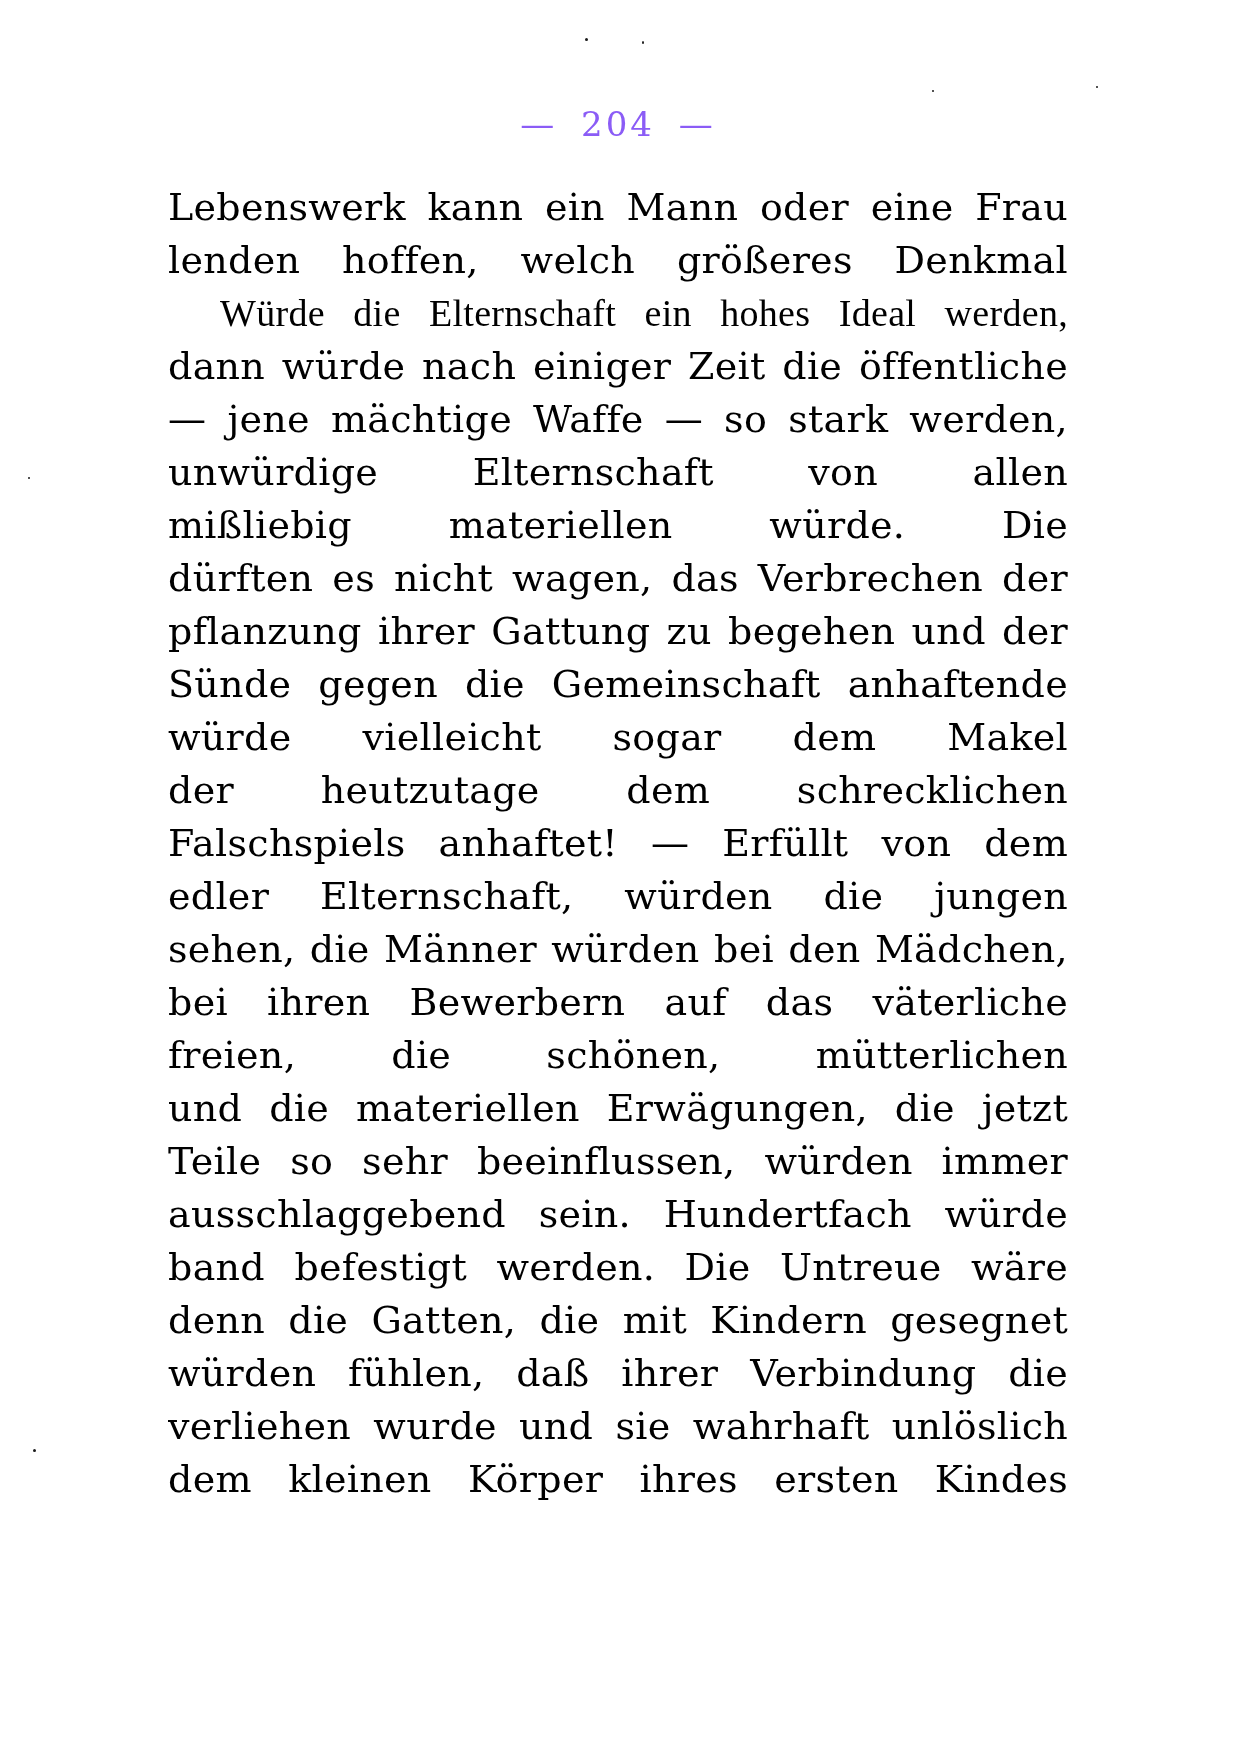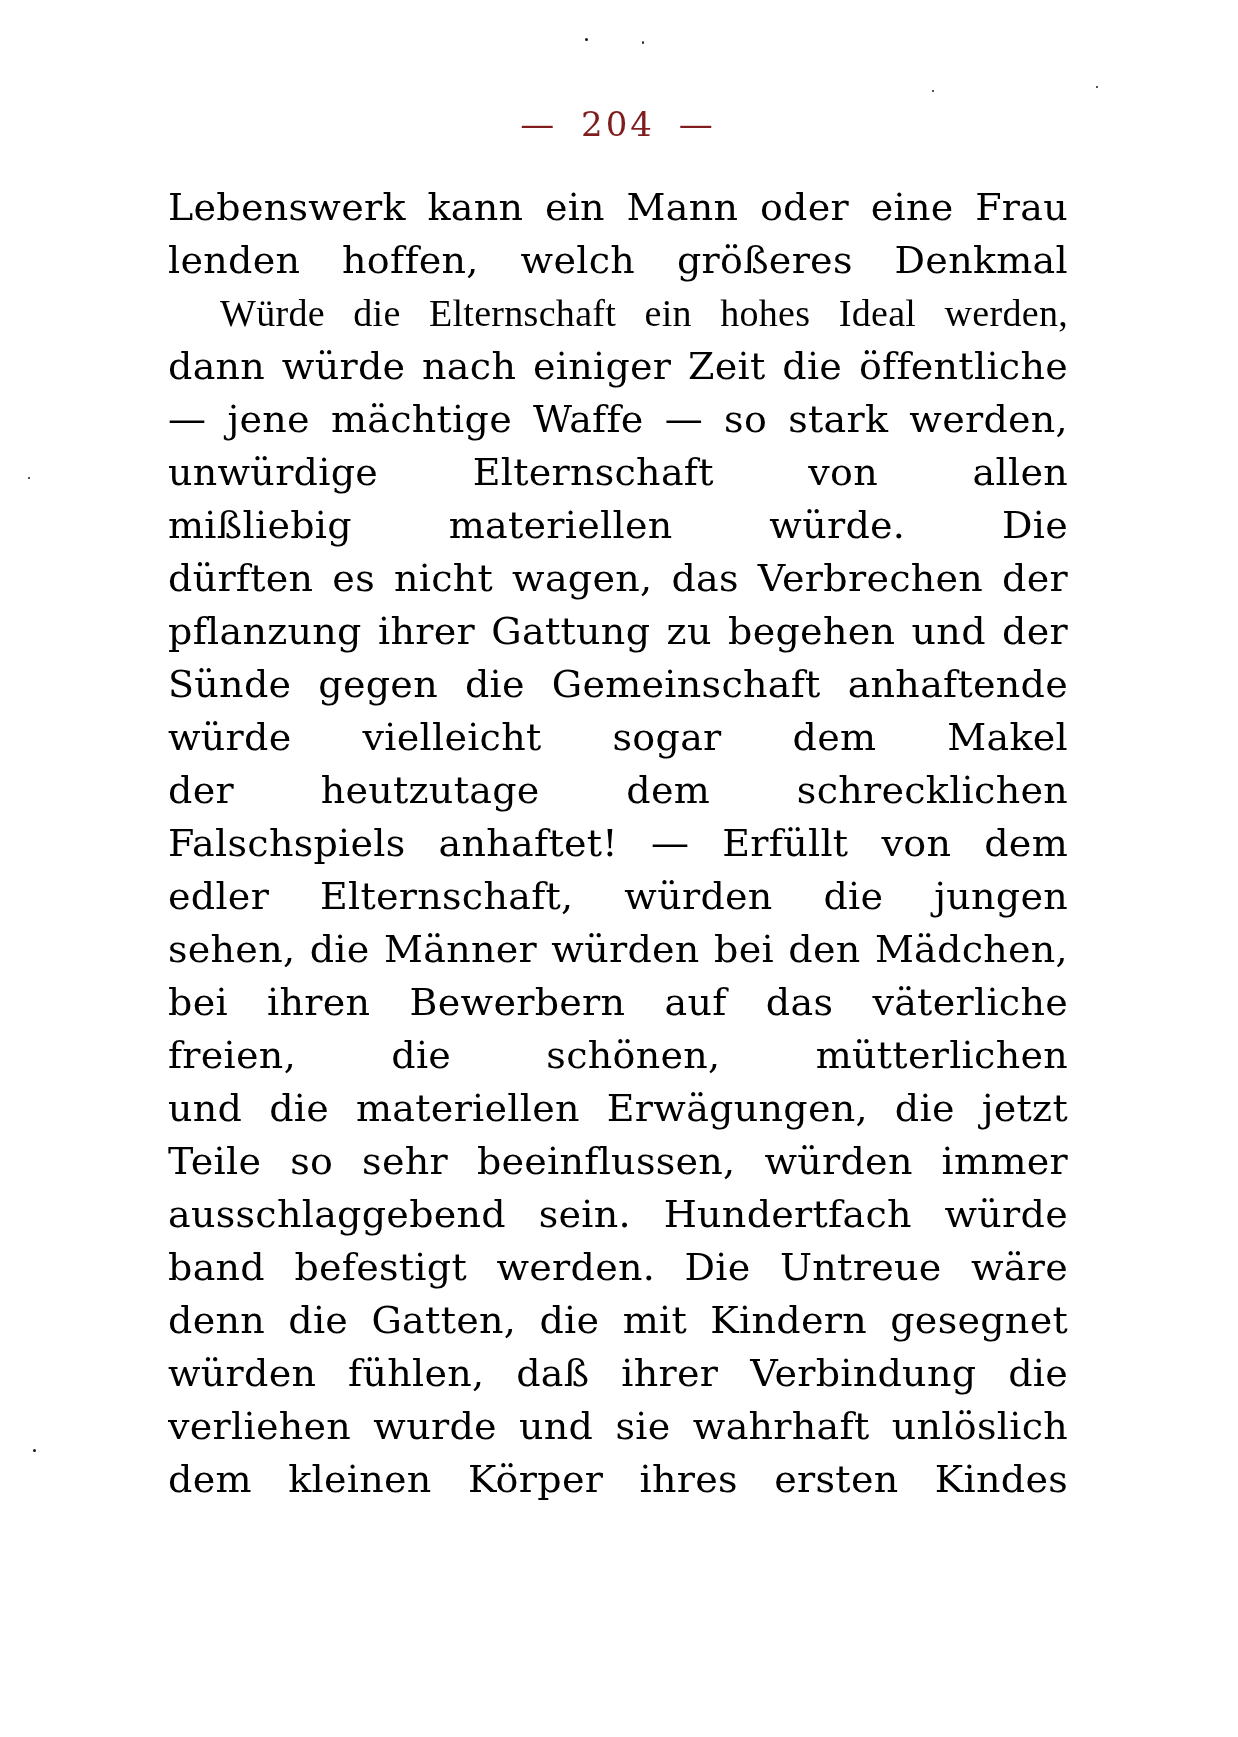--- a/index.html
+++ b/index.html
@@ -14,21 +14,21 @@
   }
   .page-header {
     position: absolute;
     top: 104px;
     left: 168px;
     width: 900px;
     text-align: center;
     font-size: 34px;
     letter-spacing: 3px;
     word-spacing: 10px;
-    color: #7f1d1d;
+    color: #8b5cf6;
   }
   .text-block {
     position: absolute;
     top: 181px;
     left: 168px;
     width: 900px;
   }
   .line {
     height: 53px;
     line-height: 53px;

